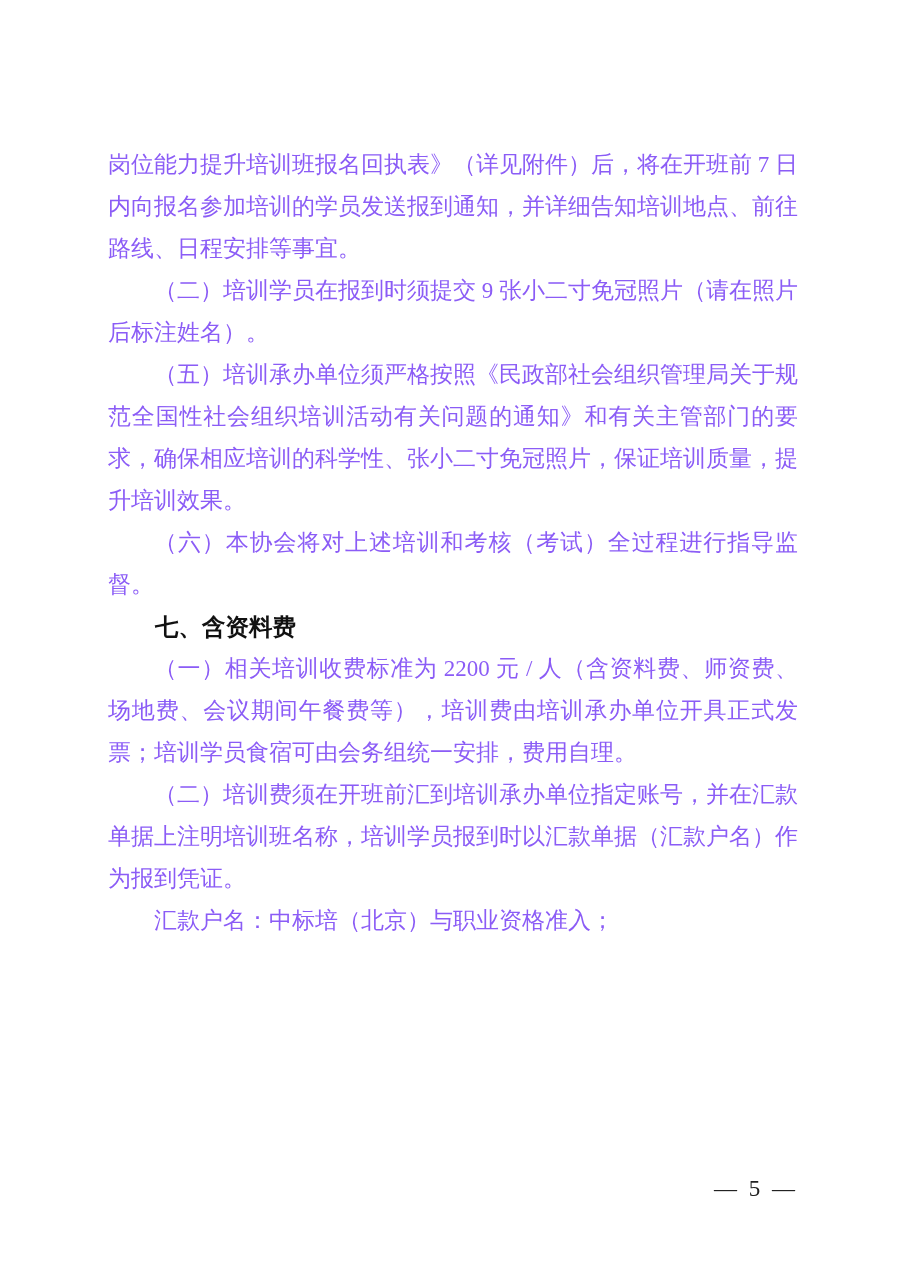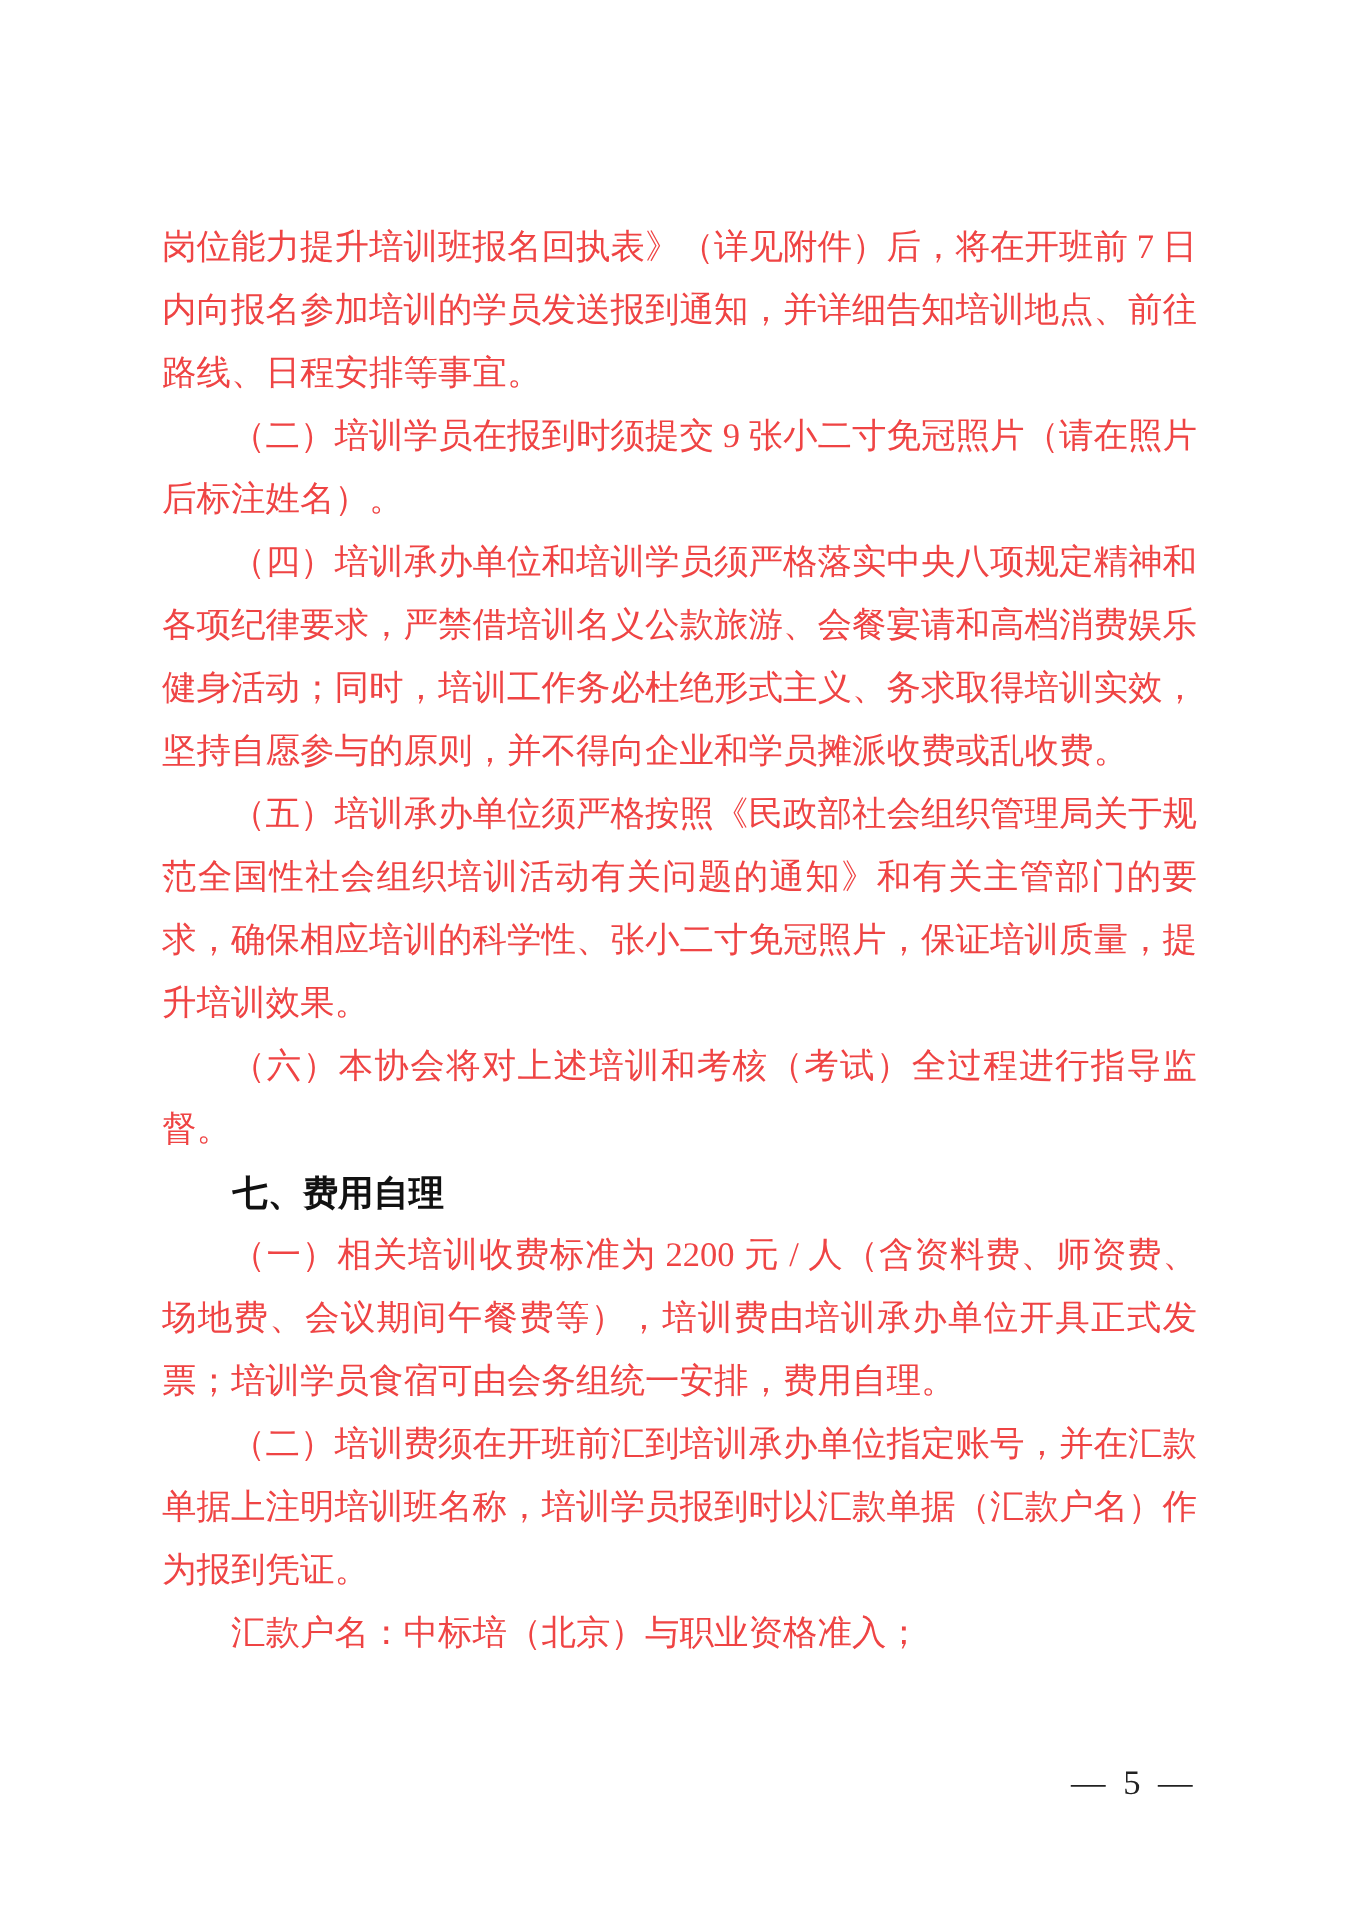--- a/index.html
+++ b/index.html
@@ -18,21 +18,21 @@
   .content {
     position: absolute;
     left: 108px;
     top: 144px;
     width: 690px;
   }
   .para, .cont {
     margin: 0;
     font-size: 23px;
     line-height: 42px;
-    color: #ef4444;
+    color: #8b5cf6;
     text-align: justify;
     text-justify: inter-character;
     font-family: "Liberation Serif", "DejaVu Serif", serif;
   }
   .para {
     text-indent: 2em;
   }
   .cont {
     text-indent: 0;
   }
@@ -57,22 +57,21 @@
     white-space: nowrap;
   }
 </style>
 </head>
 <body>
 
 <div class="page">
   <div class="content">
     <p class="cont">岗位能力提升培训班报名回执表》（详见附件）后，将在开班前 7 日内向报名参加培训的学员发送报到通知，并详细告知培训地点、前往路线、日程安排等事宜。</p>
     <p class="para">（二）培训学员在报到时须提交 9 张小二寸免冠照片（请在照片后标注姓名）。</p>
-    <p class="para">（四）培训承办单位和培训学员须严格落实中央八项规定精神和各项纪律要求，严禁借培训名义公款旅游、会餐宴请和高档消费娱乐健身活动；同时，培训工作务必杜绝形式主义、务求取得培训实效，坚持自愿参与的原则，并不得向企业和学员摊派收费或乱收费。</p>
     <p class="para">（五）培训承办单位须严格按照《民政部社会组织管理局关于规范全国性社会组织培训活动有关问题的通知》和有关主管部门的要求，确保相应培训的科学性、张小二寸免冠照片，保证培训质量，提升培训效果。</p>
     <p class="para">（六）本协会将对上述培训和考核（考试）全过程进行指导监督。</p>
-    <p class="heading">七、费用自理</p>
+    <p class="heading">七、含资料费</p>
     <p class="para">（一）相关培训收费标准为 2200 元 / 人（含资料费、师资费、场地费、会议期间午餐费等），培训费由培训承办单位开具正式发票；培训学员食宿可由会务组统一安排，费用自理。</p>
     <p class="para">（二）培训费须在开班前汇到培训承办单位指定账号，并在汇款单据上注明培训班名称，培训学员报到时以汇款单据（汇款户名）作为报到凭证。</p>
     <p class="para">汇款户名：中标培（北京）与职业资格准入；</p>
   </div>
   <div class="page-number">— 5 —</div>
 </div>
 
 </body></html>

